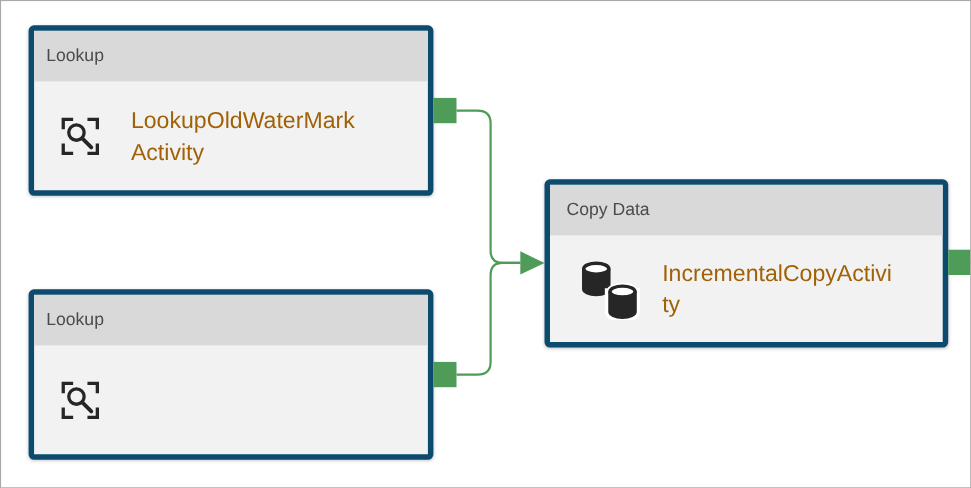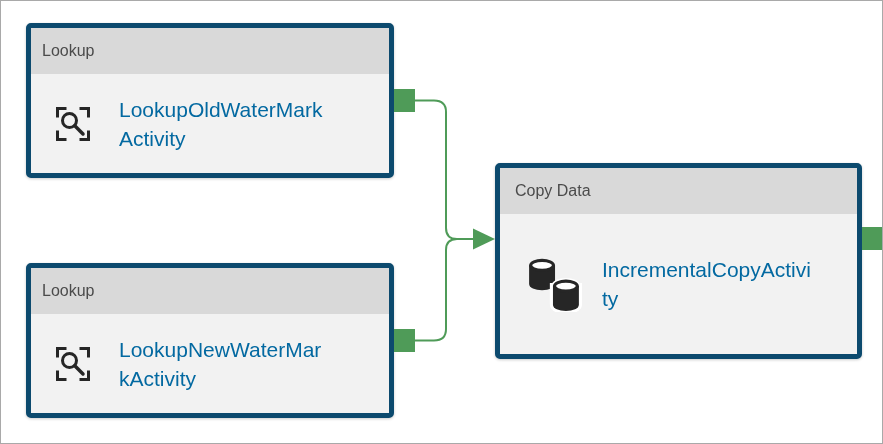--- a/index.html
+++ b/index.html
@@ -34,21 +34,21 @@
     position: absolute;
     background: var(--body-bg, #F2F2F2);
     border: 5px solid #0c4a6e;
     border-radius: 5px;
     box-shadow: 0 1px 3px rgba(0,0,0,0.20);
     z-index: 2;
     overflow: hidden;
   }
   .node-1 { left: 25px;  top: 22px;  width: 368px; height: 155px; }
   .node-2 { left: 25px;  top: 262px; width: 368px; height: 155px; }
-  .node-3 { left: 494px; top: 162px; width: 367px; height: 196px; }
+  .node-3 { left: 494px; top: 162px; width: 367px; height: 153px; }
 
   .node-header {
     height: 46px;
     background: var(--header-bg, #D9D9D9);
     display: flex;
     align-items: center;
     padding-left: 11px;
     color: #4b4b4b;
     font-size: 16px;
   }
@@ -63,21 +63,21 @@
     height: calc(100% - 46px);
   }
   .node-3 .node-body { padding-left: 26px; gap: 20px; }
 
   .icon { display: flex; flex: 0 0 auto; }
 
   .activity-name {
     white-space: pre-line;
     font-size: 21px;
     line-height: 29px;
-    color: #0369a1;
+    color: #a16207;
     flex: 1 1 auto;
   }
 
   
   .port {
     position: absolute;
     width: 21px;
     height: 23px;
     background: var(--green, #4F9B58);
     z-index: 3;
@@ -126,22 +126,20 @@
       <span class="icon">
         <svg width="38" height="38" viewBox="0 0 38 38" fill="none" stroke="#262626" stroke-width="3">
           <path d="M12.5 3.5 H3.5 V12.5"></path>
           <path d="M25.5 3.5 H34.5 V12.5"></path>
           <path d="M12.5 34.5 H3.5 V25.5"></path>
           <path d="M25.5 34.5 H34.5 V25.5"></path>
           <circle cx="15.5" cy="15.5" r="7"></circle>
           <path d="M20.8 20.8 L29 29" stroke-width="3.5" stroke-linecap="round"></path>
         </svg>
       </span>
-      <span class="activity-name">LookupNewWaterMar
-kActivity</span>
     </div>
   </div>
 
   <div class="node node-3">
     <div class="node-header">
       <span>Copy Data</span>
     </div>
     <div class="node-body">
       <span class="icon">
         <svg width="56" height="56" viewBox="0 0 54 54">

